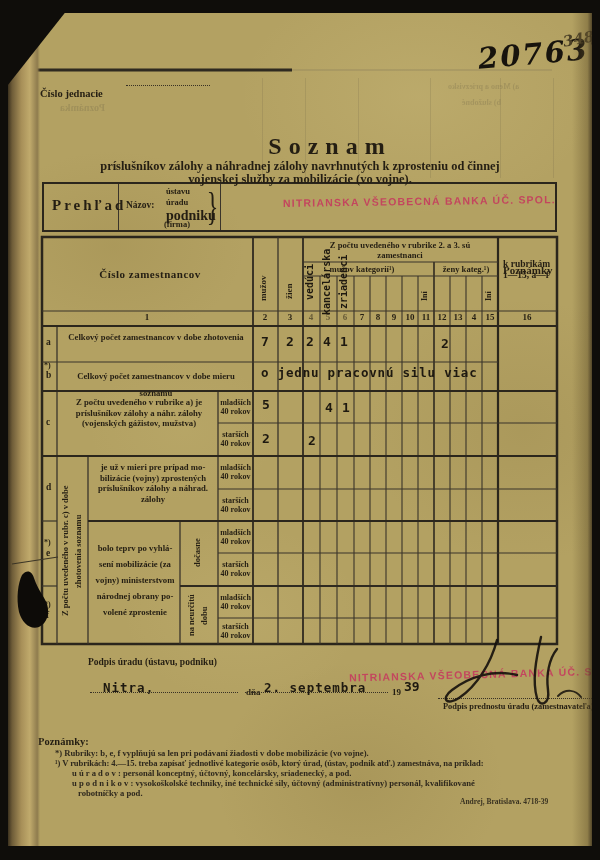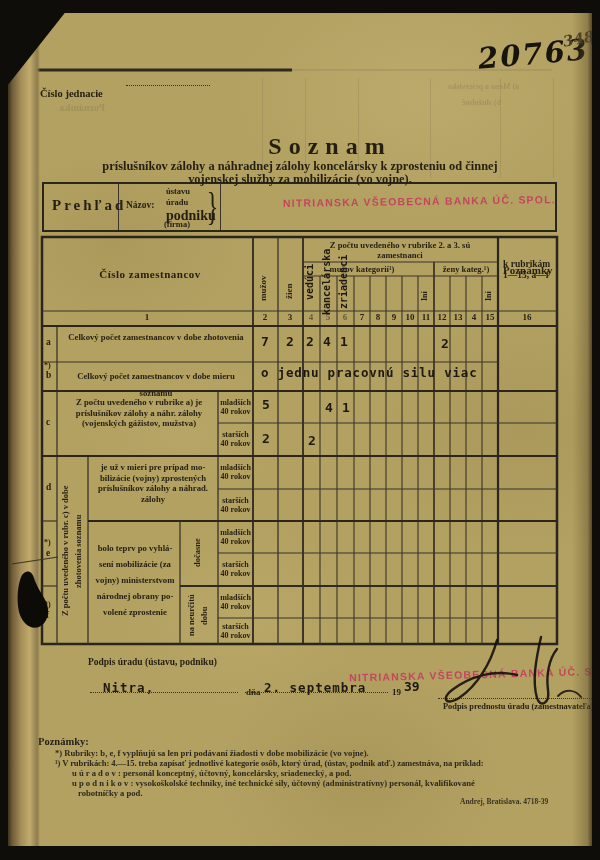--- a/index.html
+++ b/index.html
@@ -58,21 +58,21 @@
   <div class="gline" style="left:500px;top:78px;height:100px;"></div>
   <div class="gline" style="left:553px;top:78px;height:100px;"></div>
 
   <div class="abs hand" style="left:478px;top:36px;font-size:29px;letter-spacing:2px;transform:rotate(-5deg);">207637</div>
   <div class="abs hand" style="left:563px;top:30px;font-size:15px;color:#4a3f26;transform:rotate(-10deg);">348</div>
 
   <div class="abs b" style="left:40px;top:88px;font-size:10.5px;">Číslo jednacie</div>
   <div class="dot" style="left:126px;top:85px;width:84px;"></div>
 
   <div class="abs b ctr" style="left:302px;top:133px;font-size:24px;letter-spacing:7px;margin-left:28px;">Soznam</div>
-  <div class="abs b ctr" style="left:300px;top:159px;font-size:12.4px;">príslušníkov zálohy a náhradnej zálohy koncelársky k zprosteniu od činnej</div>
+  <div class="abs b ctr" style="left:300px;top:159px;font-size:12.4px;">príslušníkov zálohy a náhradnej zálohy navrhnutých k zprosteniu od činnej</div>
   <div class="abs b ctr" style="left:300px;top:172px;font-size:12.4px;">vojenskej služby za mobilizácie (vo vojne).</div>
 
   <div class="abs" style="left:42px;top:182px;width:511px;height:46px;border:2px solid #2b261c;z-index:2;"></div>
   <div class="abs" style="left:118px;top:184px;width:0;height:46px;border-left:1.5px solid #3a342a;z-index:2;"></div>
   <div class="abs" style="left:220px;top:184px;width:0;height:46px;border-left:1.5px solid #3a342a;z-index:2;"></div>
   <div class="abs b" style="left:52px;top:197px;font-size:15px;letter-spacing:3px;">Prehľad</div>
   <div class="abs b" style="left:126px;top:200px;font-size:9.5px;">Názov:</div>
   <div class="abs b" style="left:166px;top:186px;font-size:8.5px;">ústavu</div>
   <div class="abs b" style="left:166px;top:197px;font-size:8.5px;">úradu</div>
   <div class="abs b" style="left:166px;top:208px;font-size:14px;">podniku</div>

